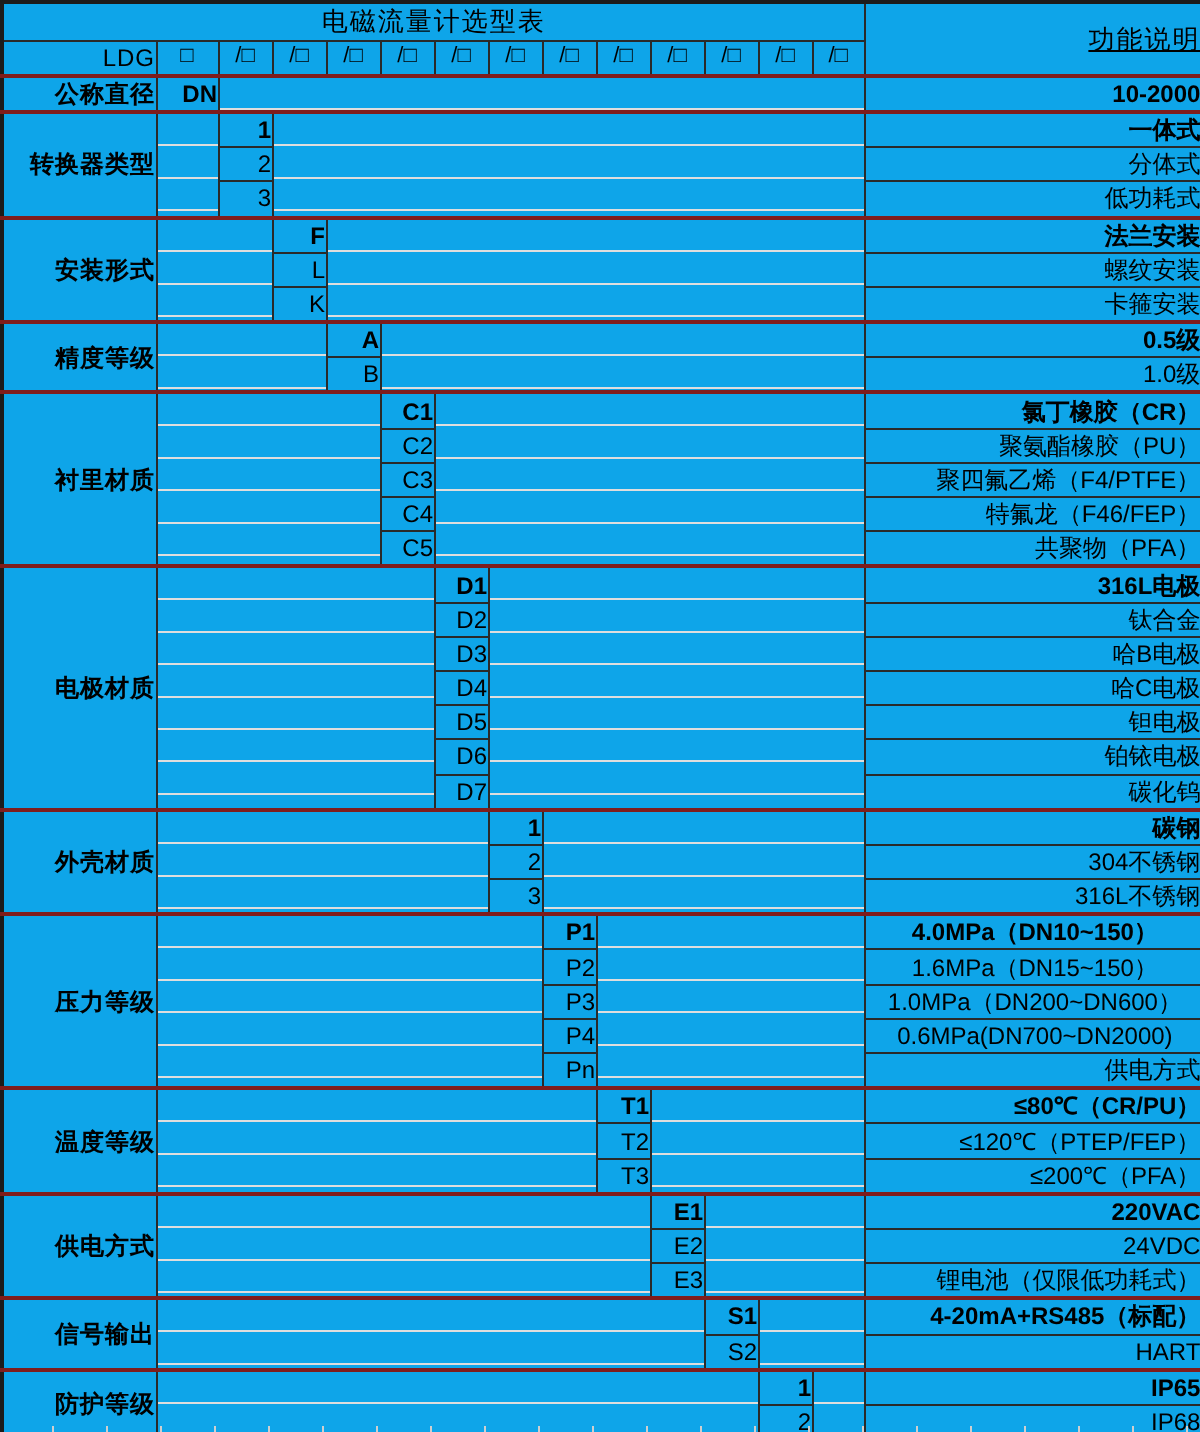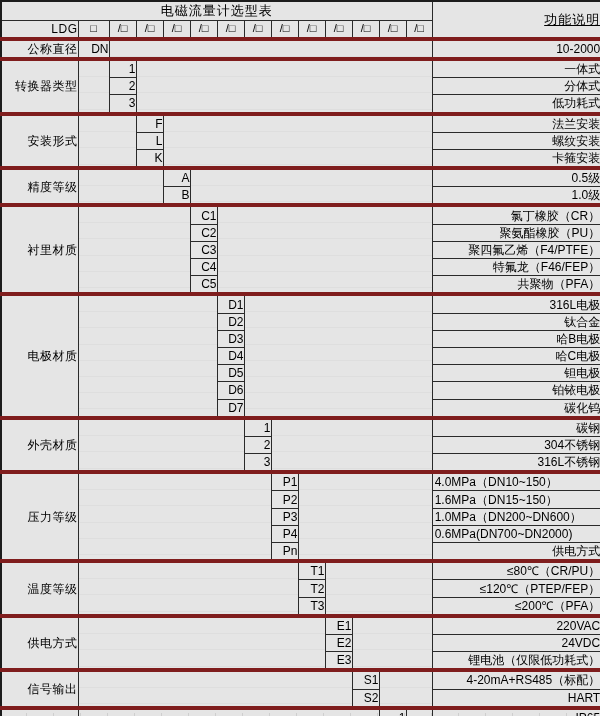--- a/index.html
+++ b/index.html
@@ -1,18 +1,18 @@
 <!DOCTYPE html>
 <html><head>
 <meta charset="utf-8">
 <style>
   html,body{margin:0;padding:0;background:#ffffff;}
   .page{
     width:600px;height:716px;
-    background:#e5e5e5;
+    background:#0ea5e9;
     font-family:"Liberation Sans", sans-serif;
     color:#000;
     position:relative;
     overflow:hidden;
   }
   table.sheet{
     width:600px;height:713px;
     border-collapse:collapse;
     table-layout:fixed;
     border:2px solid #1c1c1c;
@@ -21,28 +21,28 @@
     border:1px solid #2a2a2a;
     padding:0;
     font-size:12px;
     line-height:1;
     vertical-align:middle;
     white-space:nowrap;
     overflow:hidden;
     height:16.2px;
   }
   tr.r-title td{height:17.6px;}
-  tr.block-start td{border-top:4px solid #7f1d1d;}
+  tr.block-start td{border-top:2px solid #7f1d1d;font-weight:bold;}
   td.title{text-align:center;font-size:13px;letter-spacing:1px;}
   td.fn-header{text-align:right;font-size:13px;letter-spacing:1px;text-decoration:underline;}
   td.lbl{text-align:right;padding-left:5px;letter-spacing:0.5px;}
   td.code{text-align:right;font-size:12px;}
   td.box{text-align:center;font-size:11px;}
   td.desc{text-align:right;}
-  td.desc.left{text-align:left;padding-left:2px;}
+  td.desc.left{text-align:center;padding-left:2px;}
   td.empty{
     background-image:repeating-linear-gradient(
       to bottom,
       transparent 0px, transparent 15.2px,
       #dedede 15.2px, #dedede 16.2px);
   }
   .bottom-grid{
     position:absolute;left:0;bottom:0;width:600px;height:3px;
     background-image:repeating-linear-gradient(
       to right,

